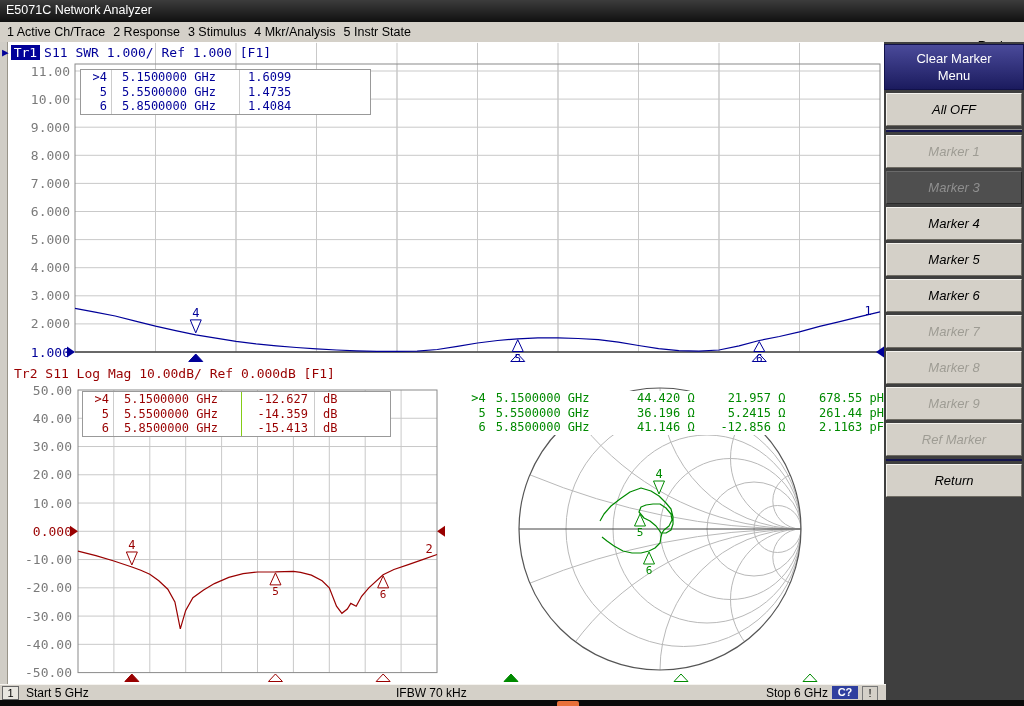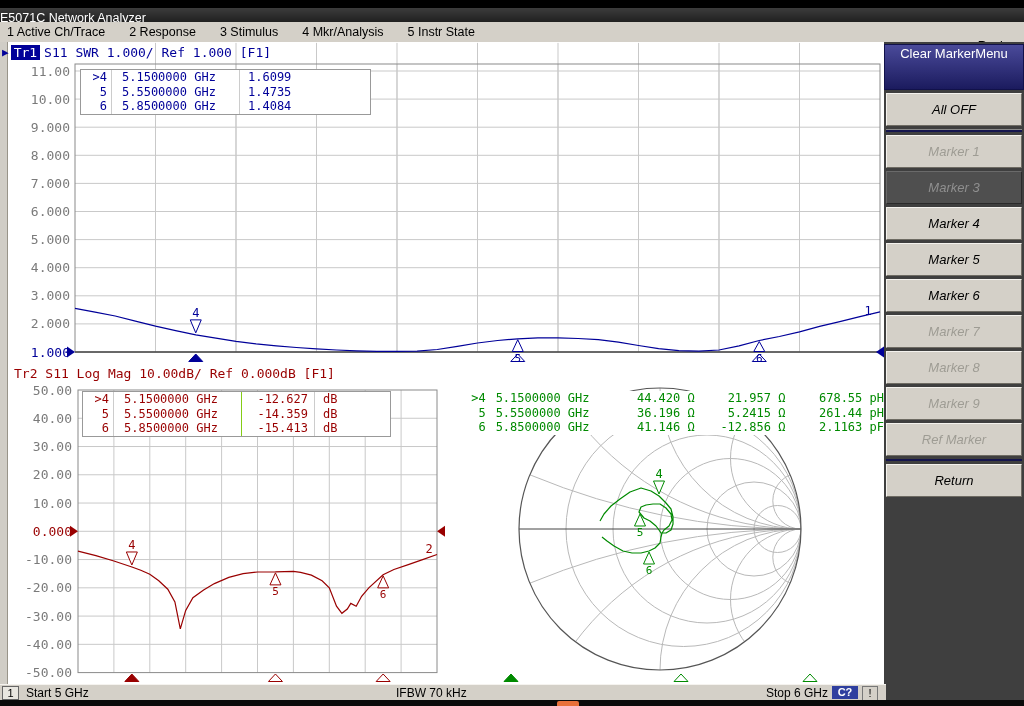--- a/index.html
+++ b/index.html
@@ -1,24 +1,24 @@
 <!DOCTYPE html>
 <html><head>
 <meta charset="utf-8">
 <style>
   html,body{margin:0;padding:0;background:#000;}
   #root{position:relative;width:1024px;height:706px;background:#000;overflow:hidden;
         font-family:"Liberation Sans",sans-serif;}
   
-  .titlebar{position:absolute;left:0;top:8px;width:1024px;height:22px;
+  .titlebar{position:absolute;left:0;top:0;width:1024px;height:22px;
     background:linear-gradient(#3c3c3c,#101010);color:#fff;font-size:12.5px;
-    line-height:21px;padding-left:0;box-sizing:border-box;}
+    line-height:21px;padding-left:6px;box-sizing:border-box;}
   .menubar{position:absolute;left:0;top:22px;width:1024px;height:20px;background:#d4d0c8;
     border-bottom:1px solid #9a968e;font-size:12.5px;color:#000;display:flex;align-items:center;}
-  #menu-items{display:flex;gap:24px;padding-left:7px;}
+  #menu-items{display:flex;gap:8px;padding-left:7px;}
   .menu-item{white-space:nowrap;cursor:default;}
   .menu-resize{position:absolute;right:8px;top:17px;}
   
   .main{position:absolute;left:0;top:42px;width:884px;height:642px;background:#fff;}
   .leftstrip{position:absolute;left:0;top:42px;width:7px;height:642px;background:#d0cdc6;border-right:1px solid #989489;}
   #charts{position:absolute;left:0;top:0;width:1024px;height:706px;pointer-events:none;z-index:2;}
   .trtitle{position:absolute;z-index:3;font-family:"DejaVu Sans Mono",monospace;font-size:13px;white-space:pre;}
   .tr1t{left:2px;top:45px;color:#000099;}
   .tr2t{left:14px;top:366px;color:#990000;}
   .tr3t{left:455px;top:366px;color:#008A00;}
@@ -36,21 +36,21 @@
   .mt1 .c-val{padding-left:8px;border-left:1px solid #ccc;}
   .mt2 .c-val{width:66px;text-align:right;border-left:1px solid #84cc16;}
   .mt2 .c-unit{padding-left:8px;border-left:1px solid #ccc;margin-left:6px;}
   .mt3 .c-r{width:86px;text-align:right;}
   .mt3 .c-x{width:92px;text-align:right;}
   .mt3 .c-lc{width:100px;text-align:right;}
   
   .sidebar{position:absolute;left:884px;top:42px;width:140px;height:658px;background:#3f3f3f;z-index:4;}
   .sk-header{position:absolute;left:0;top:2px;width:138px;height:44px;
     background:linear-gradient(#4a4a9a,#1b1b5e);color:#fff;font-size:13px;text-align:center;
-    display:flex;flex-direction:row;justify-content:center;line-height:17px;border:1px solid #11114a;}
+    display:flex;flex-direction:column;justify-content:center;line-height:17px;border:1px solid #11114a;}
   #sk-buttons{position:absolute;left:2px;top:48px;width:136px;}
   .skbtn{height:31px;margin-top:3px;background:#d4d0c8;color:#000;font-size:13px;text-align:center;
     line-height:31px;border:1px solid;border-color:#f4f2ee #6e6b63 #6e6b63 #f4f2ee;cursor:default;font-style:italic;}
   .skbtn.disabled{color:#9e9c94;}
   .skbtn.selected{background:#4f4f4f;color:#8f8f8f;border-color:#6a6a6a #2a2a2a #2a2a2a #6a6a6a;}
   .sk-sep-double{height:2px;margin-top:3px;background:#15154d;border-top:1px solid #8a8a8a;}
   .sk-sep-navy{height:2px;margin-top:3px;background:#15154d;}
   
   .statusbar{position:absolute;left:0;top:684px;width:886px;height:16px;background:#d4d0c8;
     border-top:1px solid #f5f3ef;font-size:12px;color:#000;z-index:4;}

